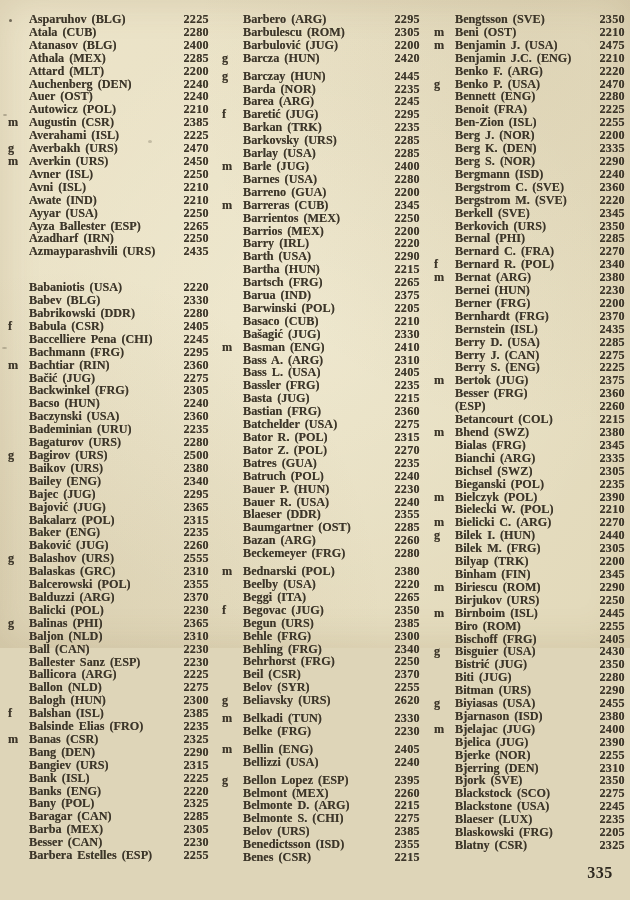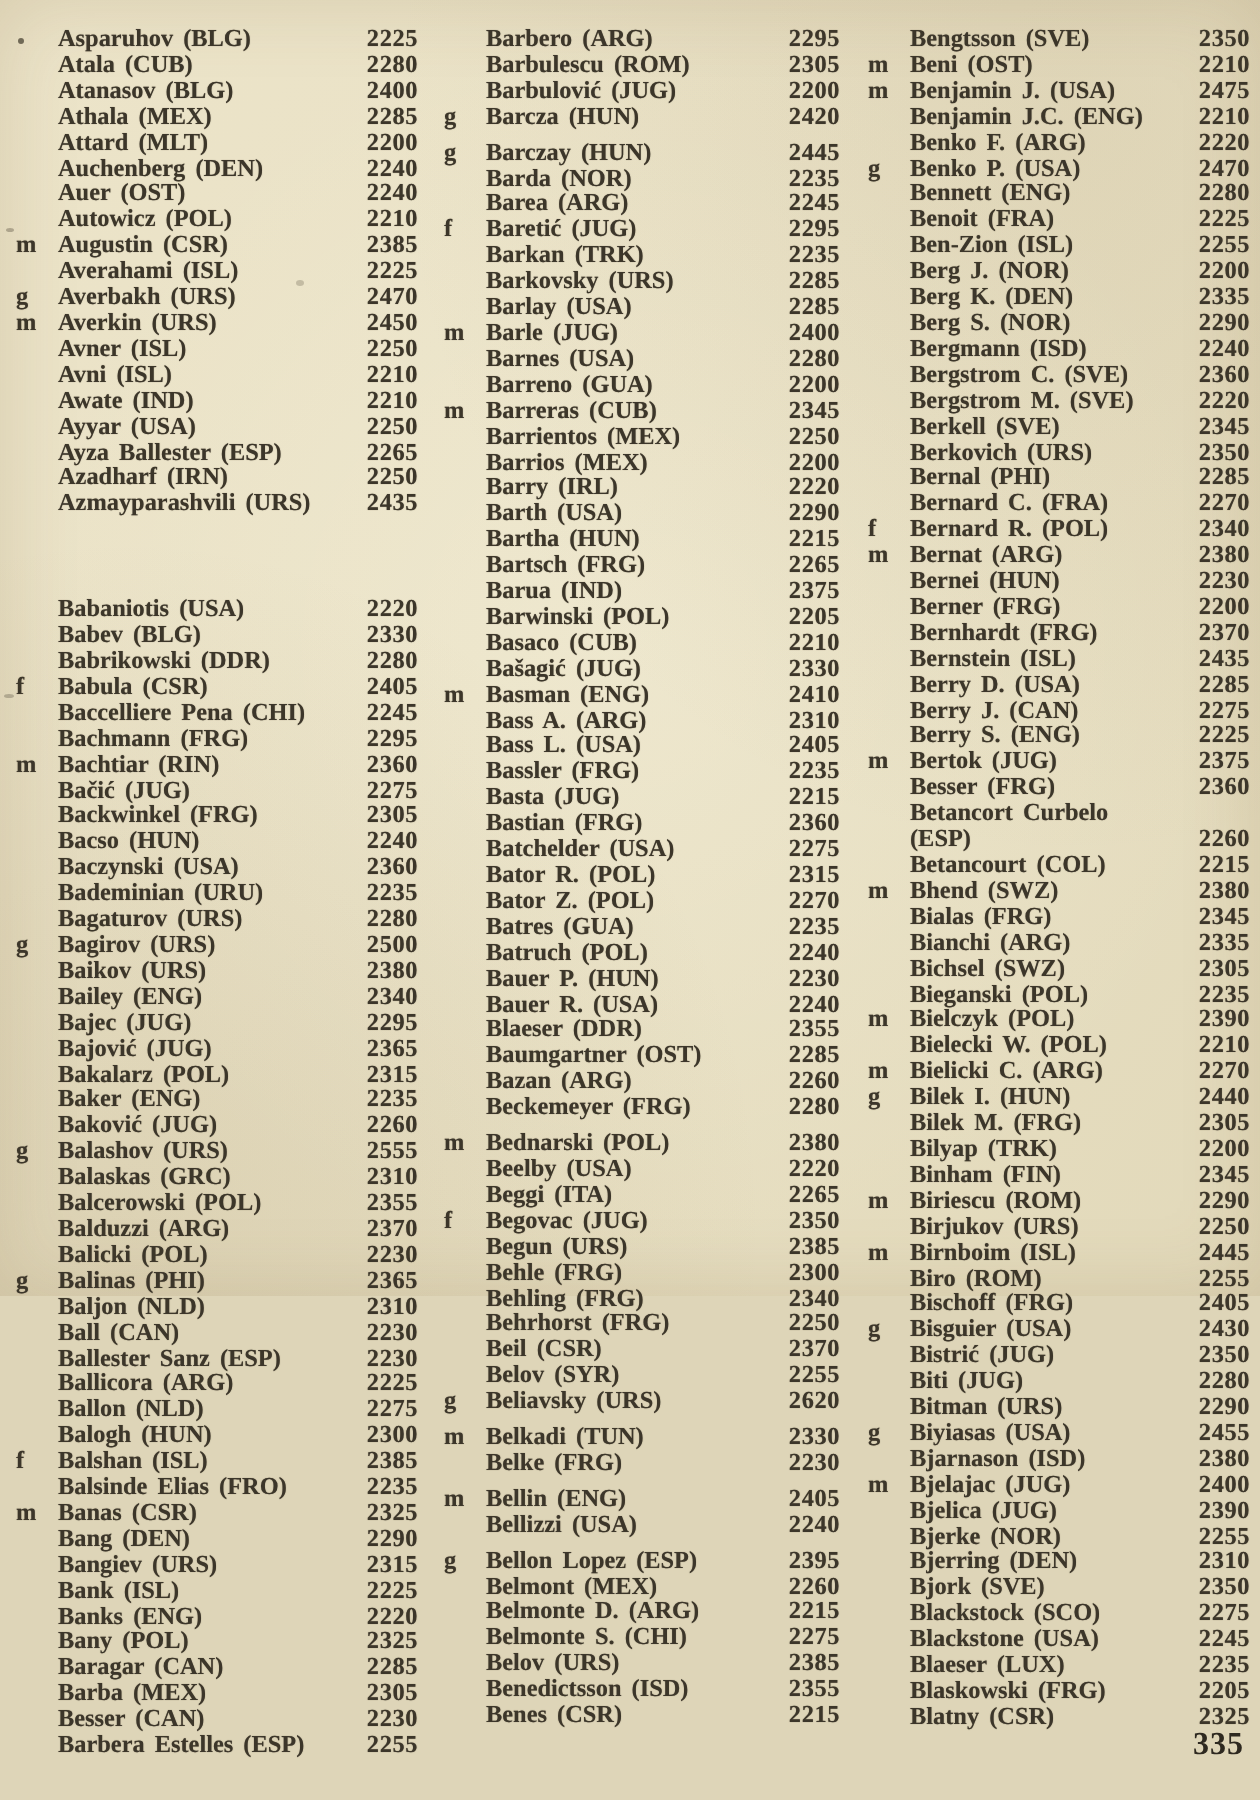--- a/index.html
+++ b/index.html
@@ -14,33 +14,33 @@
       radial-gradient(ellipse at 85% 8%, rgba(140,115,70,0.10), transparent 45%),
       radial-gradient(ellipse at 10% 95%, rgba(130,105,60,0.12), transparent 40%),
       radial-gradient(ellipse at 50% 50%, rgba(255,252,235,0.25), transparent 70%),
       linear-gradient(128deg,#ece4c9 0%, #e9e1c5 45%, #e2d9ba 100%);
     box-shadow: inset 0 0 40px rgba(120,95,50,0.18);
   }
   .col{position:absolute;top:13px;}
   #c0{left:8px;width:201px;}
   #c1{left:222px;width:198px;}
   #c2{left:434px;width:191px;}
-  #c0 .group + .group{margin-top:40px;}
+  #c0 .group + .group{margin-top:23px;}
   #c1 .group + .group{margin-top:5px;}
   .row{
     display:flex;align-items:baseline;
     line-height:12.9px;font-size:12.2px;
     color:#3c362a;font-weight:bold;
     text-shadow:0 0 0.5px rgba(60,50,35,0.55);
   }
   .flag{width:21px;flex:none;}
   .name{flex:1;white-space:nowrap;word-spacing:2px;}
   .rating{flex:none;width:40px;text-align:right;letter-spacing:0.3px;}
   .page-number{
-    position:absolute;left:578px;top:864px;width:44px;text-align:right;
+    position:absolute;left:578px;top:864px;width:44px;text-align:center;
     font-size:16px;font-weight:bold;color:#2e2920;letter-spacing:0.5px;
   }
   .speck{position:absolute;background:#4a4334;border-radius:50%;}
   .speck.s1{left:9px;top:19px;width:3px;height:3px;opacity:.75;}
   .speck.s2{left:3px;top:114px;width:4px;height:2px;opacity:.35;}
   .speck.s3{left:2px;top:347px;width:5px;height:2px;opacity:.30;}
   .speck.s4{left:148px;top:140px;width:4px;height:3px;opacity:.25;}
 </style>
 </head>
 <body>
@@ -858,25 +858,20 @@
           <span class="name">Bertok (JUG)</span>
           <span class="rating">2375</span>
         </div>
         <div class="row">
           <span class="flag"></span>
           <span class="name">Besser (FRG)</span>
           <span class="rating">2360</span>
         </div>
         <div class="row">
           <span class="flag"></span>
-          <span class="name">Betancort Curbelo</span>
-          <span class="rating"></span>
-        </div>
-        <div class="row">
-          <span class="flag"></span>
           <span class="name">(ESP)</span>
           <span class="rating">2260</span>
         </div>
         <div class="row">
           <span class="flag"></span>
           <span class="name">Betancourt (COL)</span>
           <span class="rating">2215</span>
         </div>
         <div class="row">
           <span class="flag">m</span>

